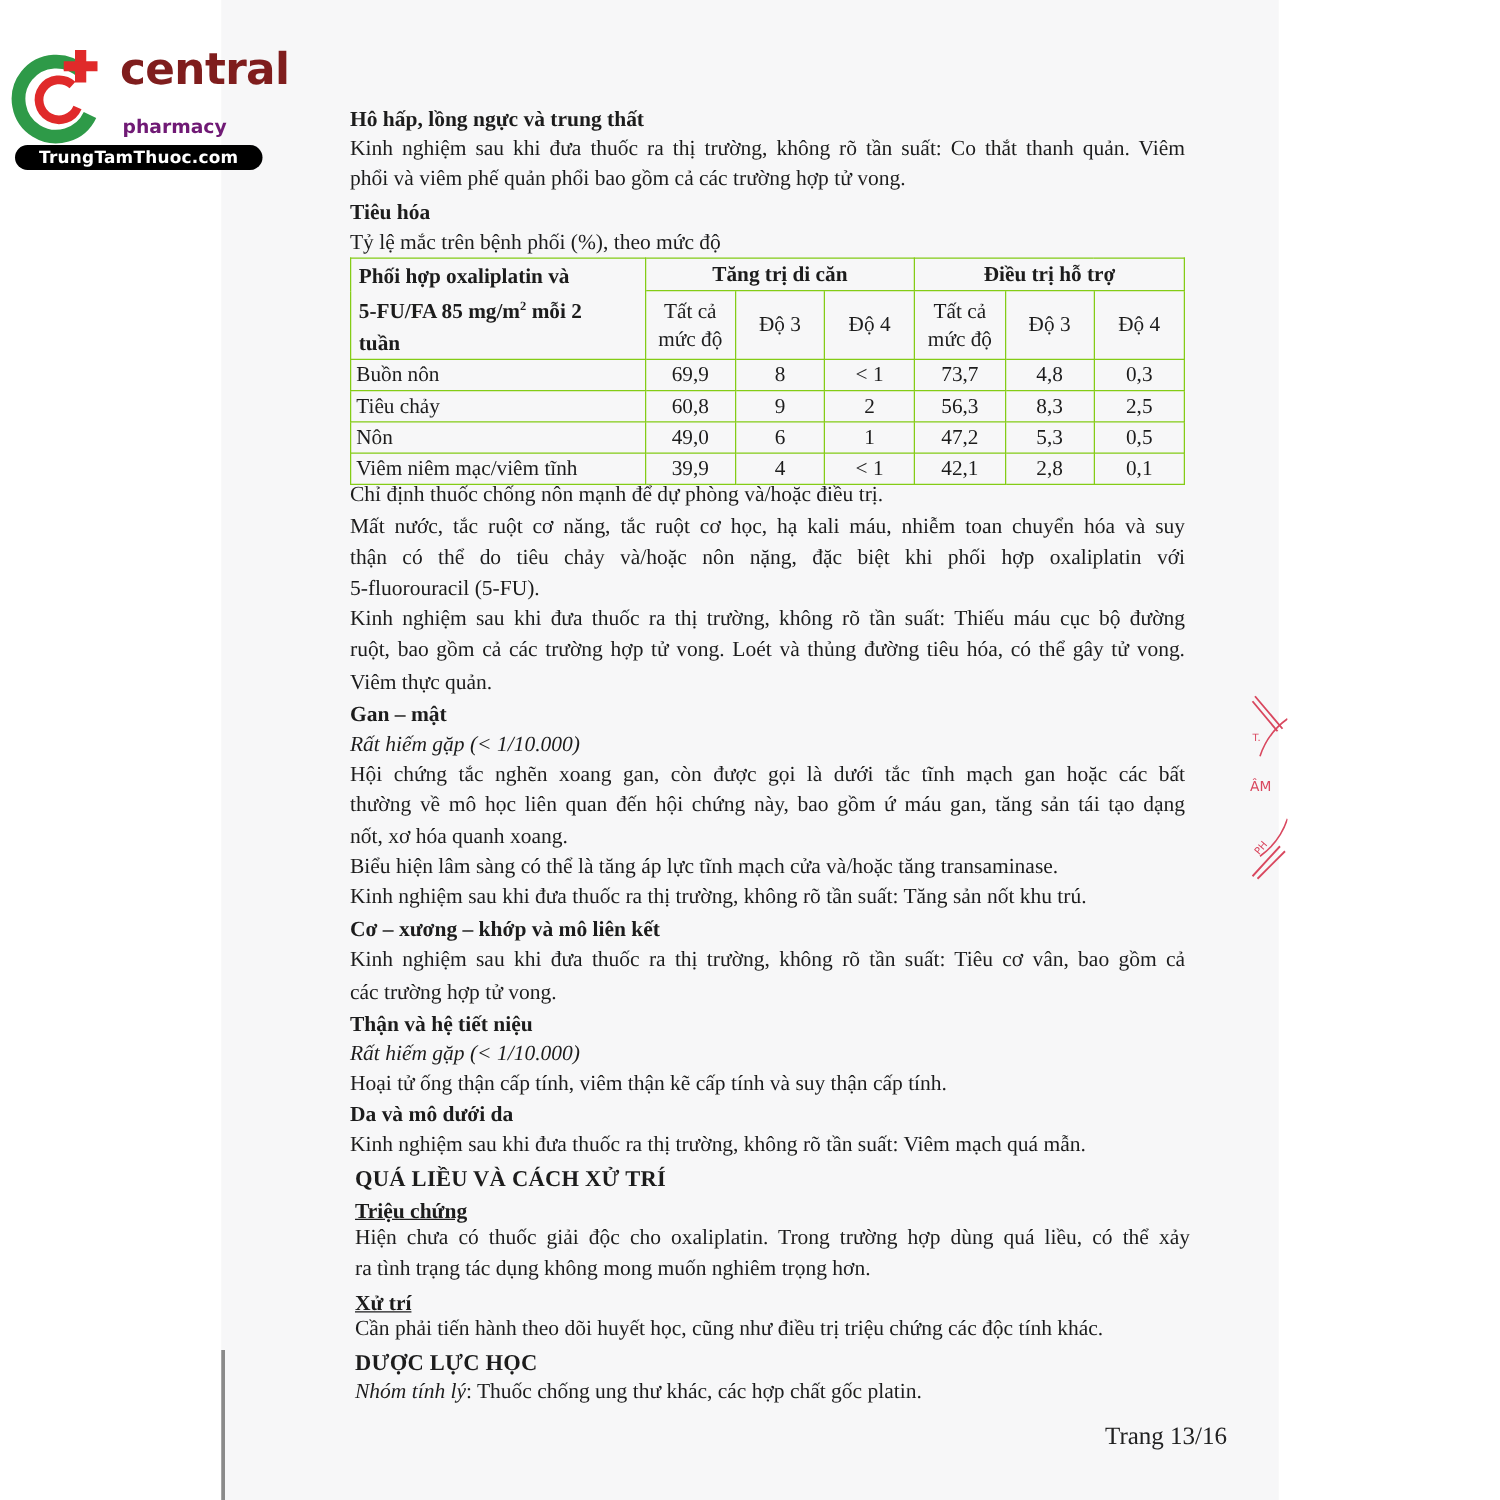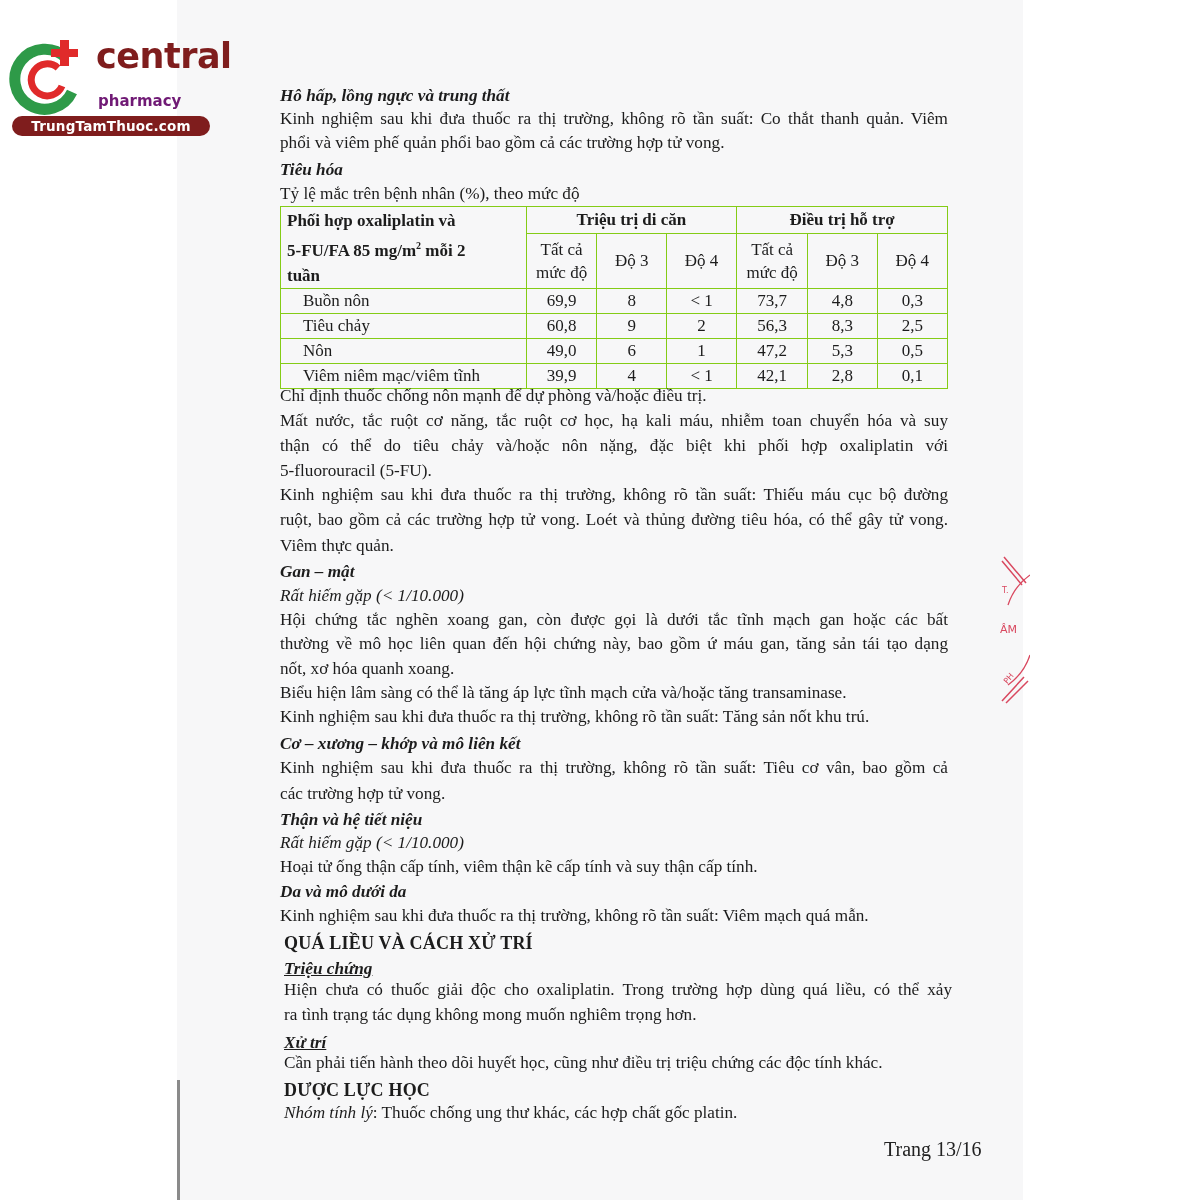--- a/index.html
+++ b/index.html
@@ -15,45 +15,45 @@
   }
   .sheet-edge-left {
     position: absolute; left: 177px; top: 1080px; width: 3px; height: 120px;
     background: #8a8a8a;
   }
   .line {
     position: absolute; left: 280px; font-size: 17.2px; line-height: 24px;
     white-space: nowrap; color: #1c1c1c;
   }
   .justify { width: 668px; text-align: justify; text-align-last: justify; white-space: normal; }
-  .h-it { font-weight: bold; font-style: italic; }
+  .h-it { font-weight: bold; }
   .it { font-style: italic; }
   .h-caps { font-weight: bold; font-size: 18px; letter-spacing: 0.2px; }
   .ul { text-decoration: underline; }
 
   
   .tbl {
     position: absolute; left: 280px; top: 206px; width: 668px; height: 178px;
     border-collapse: collapse; font-size: 17px; color: #1c1c1c;
   }
   .tbl td, .tbl th { border: 1px solid #84cc16; padding: 0; text-align: center; font-weight: normal; }
-  .tbl .c0 { width: 231px; text-align: left; padding-left: 22px; }
+  .tbl .c0 { width: 231px; text-align: left; padding-left: 4px; }
   .tbl .hdr-main { font-weight: bold; text-align: left; padding-left: 6px; line-height: 25px; vertical-align: top; padding-top: 1px; }
   .tbl .grp { font-weight: bold; height: 24px; }
   .tbl .sub { height: 52px; line-height: 23px; }
   .tbl .row td { height: 24px; line-height: 22px; }
   .tbl .row td.c0 { text-align: left; }
 
   
   .logo { position: absolute; left: 8px; top: 36px; width: 210px; height: 100px; }
   .logo-word { position: absolute; left: 88px; top: 0px; font-family: "DejaVu Sans", sans-serif; font-weight: bold; font-size: 35px; color: #7f1d1d; letter-spacing: -0.5px; }
   .logo-sub { position: absolute; left: 90px; top: 56px; font-family: "DejaVu Sans", sans-serif; font-weight: bold; font-size: 15px; color: #701a75; }
   .logo-bar {
     position: absolute; left: 4px; top: 80px; width: 198px; height: 20px; border-radius: 10px;
-    background: #7f1d1d; color: #fff; font-family: "DejaVu Sans", sans-serif; font-weight: bold;
+    background: #000000; color: #fff; font-family: "DejaVu Sans", sans-serif; font-weight: bold;
     font-size: 13.5px; line-height: 20px; text-align: center; letter-spacing: 0.2px;
   }
   .logo-mark { position: absolute; left: 0; top: 0; width: 80px; height: 80px; }
 
   .stamp { position: absolute; left: 1000px; top: 555px; width: 30px; height: 150px; overflow: hidden; }
 
   .footer { position: absolute; left: 884px; top: 1138px; font-size: 20px; color: #222; }
 </style>
 </head>
 <body>
@@ -71,31 +71,31 @@
   <div class="logo-word">central</div>
   <div class="logo-sub">pharmacy</div>
   <div class="logo-bar">TrungTamThuoc.com</div>
 </div>
 
 <div class="line h-it" style="top:84px">Hô hấp, lồng ngực và trung thất</div>
 <div class="line justify" style="top:107px">Kinh nghiệm sau khi đưa thuốc ra thị trường, không rõ tần suất: Co thắt thanh quản. Viêm</div>
 <div class="line" style="top:131px">phổi và viêm phế quản phổi bao gồm cả các trường hợp tử vong.</div>
 
 <div class="line h-it" style="top:158px">Tiêu hóa</div>
-<div class="line" style="top:182px">Tỷ lệ mắc trên bệnh nhân (%), theo mức độ</div>
+<div class="line" style="top:182px">Tỷ lệ mắc trên bệnh phối (%), theo mức độ</div>
 
 <table class="tbl">
   <tbody>
       <tr>
     <th class="c0 hdr-main" rowspan="2">
       <span>Phối hợp oxaliplatin và</span><br>
       <span>5-FU/FA 85 mg/m</span><sup style="font-size:10px">2</sup><span> mỗi 2</span><br>
       <span>tuần</span>
     </th>
-    <th class="grp" colspan="3">Triệu trị di căn</th>
+    <th class="grp" colspan="3">Tăng trị di căn</th>
     <th class="grp" colspan="3">Điều trị hỗ trợ</th>
   </tr>
   <tr class="sub">
     <td style="width:72px"><span>Tất cả</span><br><span>mức độ</span></td>
     <td style="width:71px">Độ 3</td>
     <td style="width:72px">Độ 4</td>
     <td style="width:72px"><span>Tất cả</span><br><span>mức độ</span></td>
     <td style="width:71px">Độ 3</td>
     <td style="width:72px">Độ 4</td>
   </tr>

